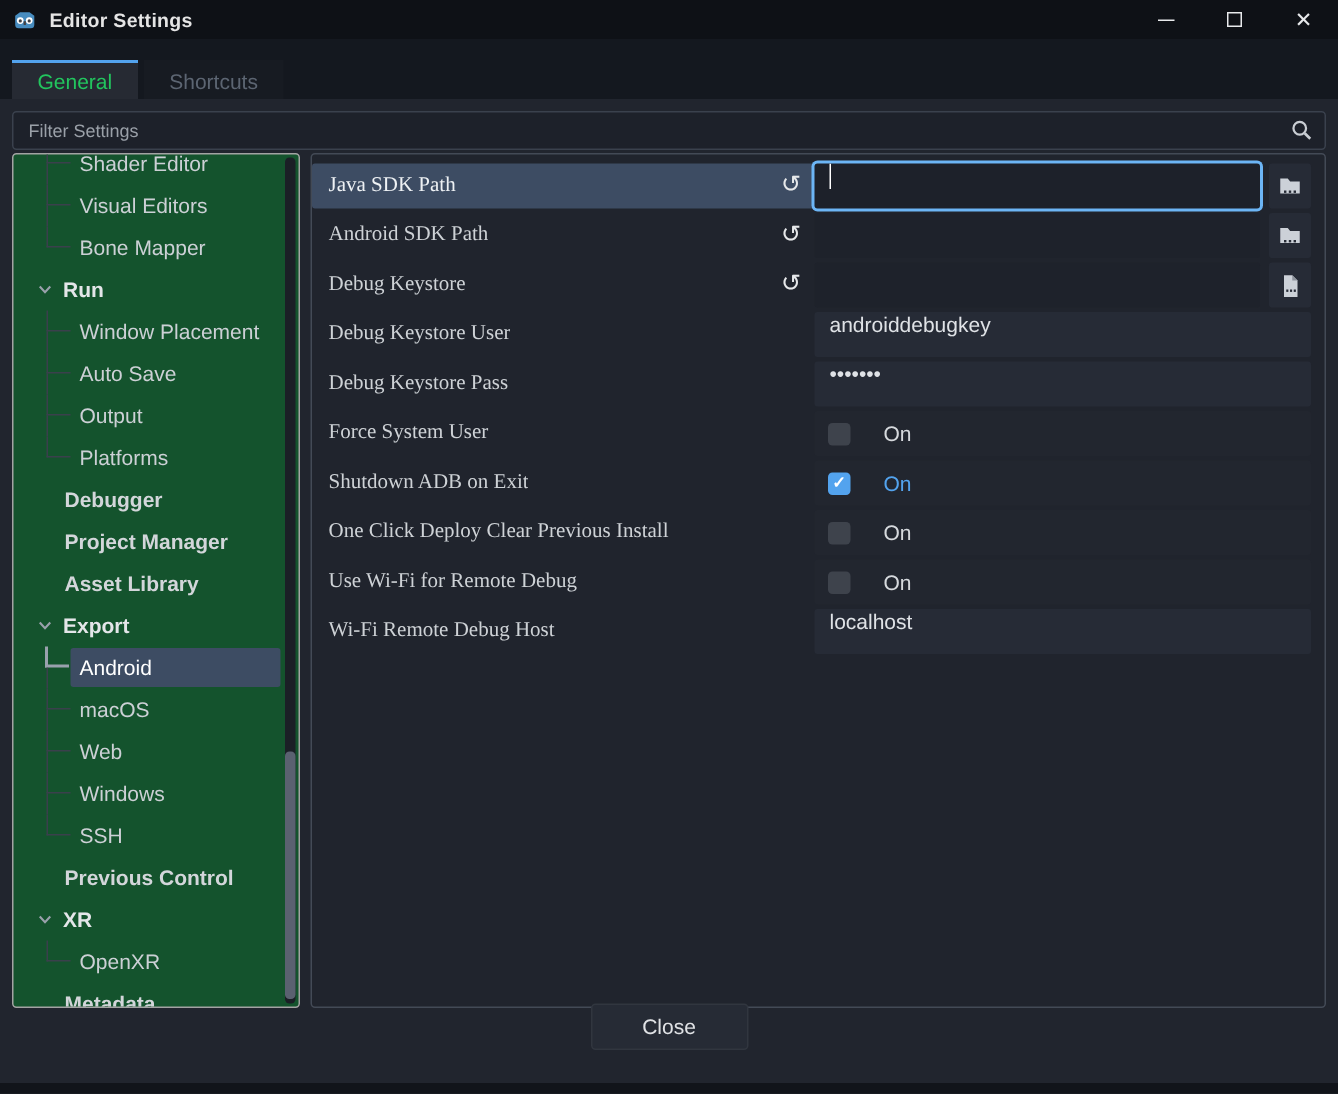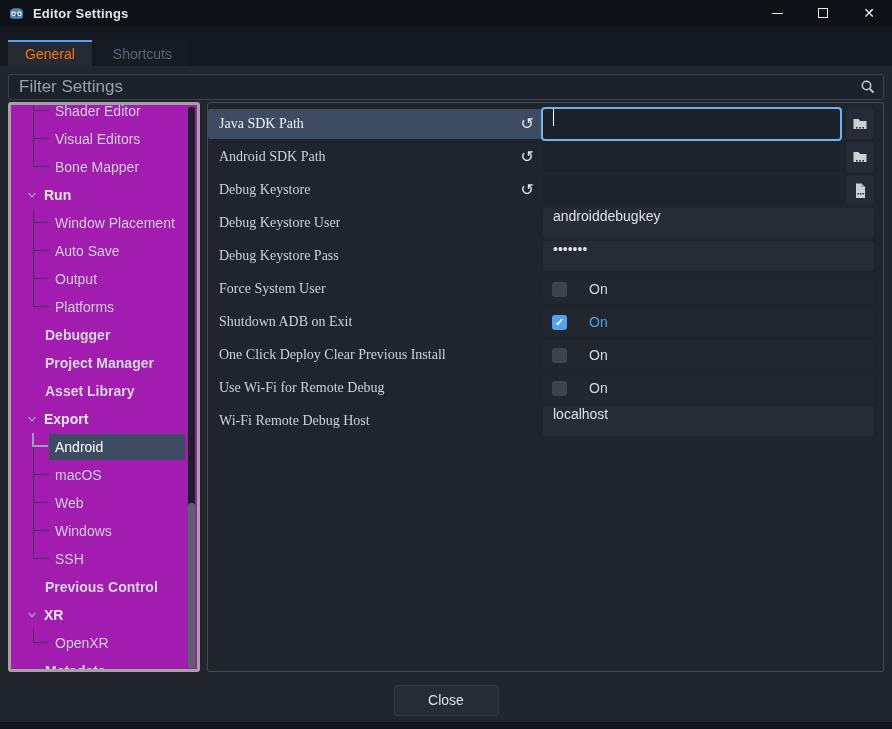--- a/index.html
+++ b/index.html
@@ -25,39 +25,39 @@
   .glyph-max { width:10px; height:10px; border:1px solid #e8eaec; display:block; }
   .glyph-close { color:#e8eaec; font-size:14px; line-height:1; }
 
   
   .tabstrip-bg { position:absolute; left:0; top:26px; width:892px; height:40px; background:#14181f; }
   .tabs { position:absolute; left:8px; top:40px; height:26px; display:flex; }
   .tab {
     height:26px; padding:0 17px; display:flex; align-items:center;
     background:#171b22; color:#5c6572; margin-right:4px; border-top:2px solid transparent;
   }
-  .tab.active { background:#262a33; color:#f97316; border-top:2px solid #53a3ee; }
+  .tab.active { background:#262a33; color:#22c55e; border-top:2px solid #53a3ee; }
 
   
   .content { position:absolute; left:0; top:66px; width:892px; height:656px; background:#21252e; }
   .bottom-strip { position:absolute; left:0; top:722px; width:892px; height:7px; background:#11141a; }
 
   
   .filter-wrap { position:absolute; left:8px; top:8px; width:876px; height:26px; }
   .filter-input {
     width:100%; height:100%; background:#1d212a; border:1px solid #3a414d; border-radius:3px;
-    color:#dfe2e6; font-family:"Liberation Sans", sans-serif; font-size:17px; padding:0 30px 0 10px; outline:none;
+    color:#dfe2e6; font-family:"Liberation Sans", sans-serif; font-size:12px; padding:0 30px 0 10px; outline:none;
   }
   .filter-input::placeholder { color:#9aa0a8; opacity:1; }
   .search-ic { position:absolute; right:8px; top:5px; width:16px; height:16px; }
 
   
   .sidebar-panel {
     position:absolute; left:8px; top:36px; width:192px; height:570px;
-    border:3px solid #a3a3a3; border-radius:3px; background:#a21caf; overflow:hidden;
+    border:1px solid #a3a3a3; border-radius:3px; background:#14532d; overflow:hidden;
   }
   .tree { position:absolute; left:0; top:-8px; right:10px; }
   .side-item { height:28px; display:flex; align-items:center; position:relative; cursor:default; white-space:nowrap; }
   .side-item .lbl { position:relative; z-index:1; }
   .t-child { padding-left:44px; color:#ccd0d5; }
   .t-top { padding-left:34px; color:#d3d6da;font-weight:bold; }
   .t-section { padding-left:16px; color:#e4e6e9; font-weight:bold; }
   .chev { display:none; width:10px; height:10px; margin-right:7px; flex:0 0 auto; }
   .t-section .chev { display:block; }
   .tree-l, .tree-l2 { display:none; position:absolute; left:22px; pointer-events:none; }
@@ -100,21 +100,21 @@
   .ck { color:#ffffff; font-size:11px; font-weight:bold; line-height:1; }
   .onlbl { margin-left:10px; color:#d6d9dd; }
   .checkwrap.checked .onlbl { color:#53a3ee; }
   .browse {
     width:28px; flex:0 0 28px; margin-left:6px; background:#262b36; border:none; border-radius:2px;
     display:flex; align-items:center; justify-content:center; cursor:default; padding:0;
   }
   .browse svg { width:16px; height:16px; }
 
   
-  .footer { position:absolute; left:0; top:612px; width:892px; height:44px; display:flex; align-items:center; justify-content:center; }
+  .footer { position:absolute; left:0; top:596px; width:892px; height:44px; display:flex; align-items:center; justify-content:center; }
   .close-btn {
     min-width:105px; height:31px; background:#262b35; border:1px solid #31363f; border-radius:3px;
     color:#e0e2e5; font-family:"Liberation Sans", sans-serif; font-size:14px; cursor:default;
   }
 </style>
 </head>
 <body>
 
 <div class="titlebar">
   <svg class="app-icon" viewBox="0 0 16 16">

